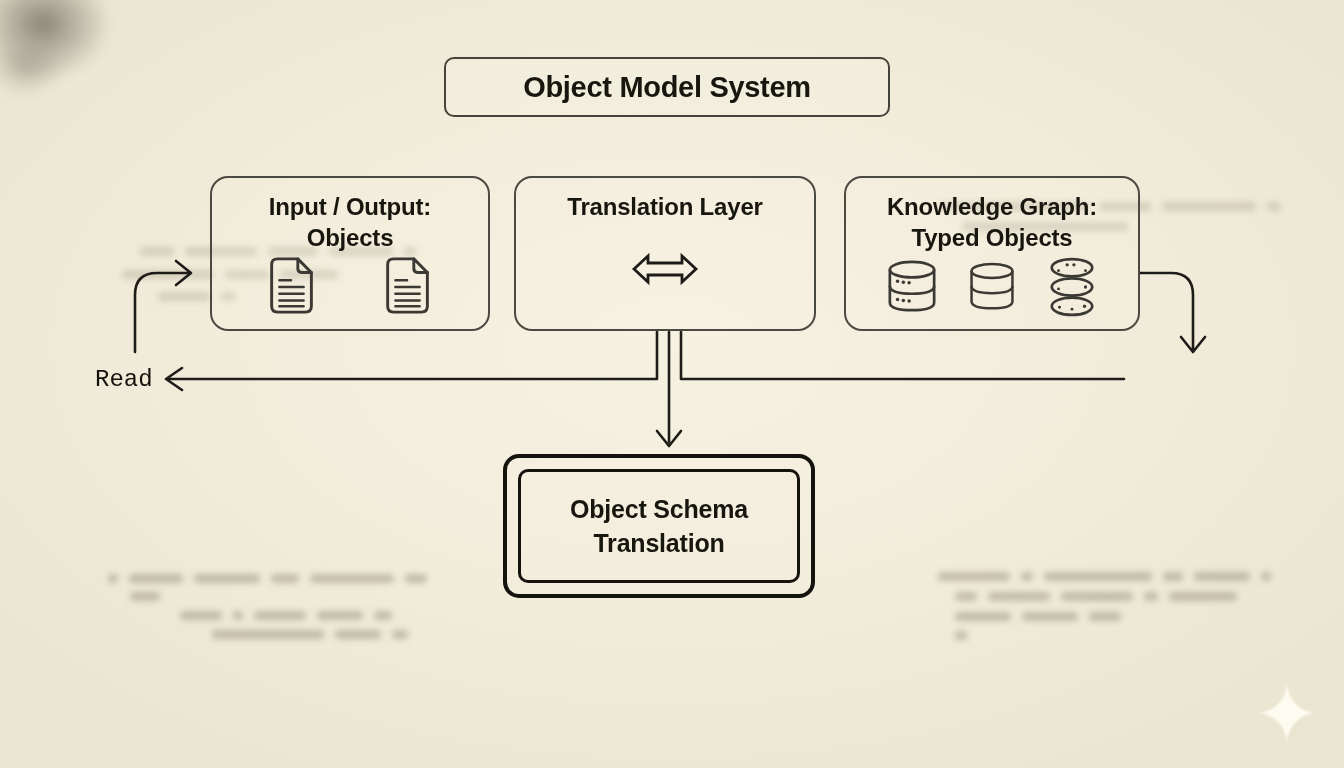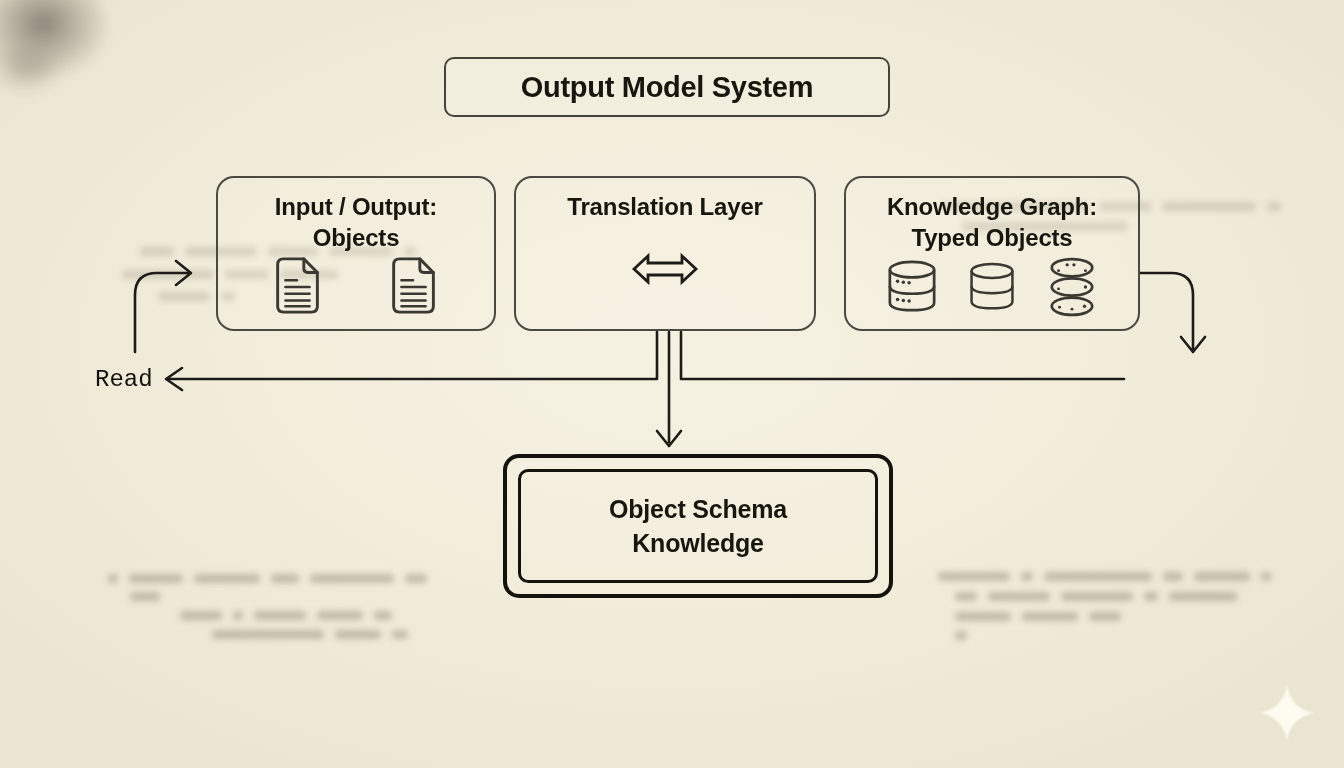--- a/index.html
+++ b/index.html
@@ -30,36 +30,36 @@
   .title-box{position:absolute;left:444px;top:57px;width:442px;height:56px;
     border:2px solid #45443c;border-radius:10px;display:flex;align-items:center;justify-content:center;
     background:rgba(252,249,238,.18);}
   .title-box span{font-size:29px;font-weight:bold;letter-spacing:-.3px;}
 
   
   .node{position:absolute;top:176px;height:155px;border:2px solid #4b4a42;border-radius:18px;
     box-sizing:border-box;display:flex;flex-direction:column;align-items:center;
     background:rgba(252,249,238,.10);}
   .node .node-title{margin-top:13px;text-align:center;font-size:24px;font-weight:bold;line-height:31px;letter-spacing:-.2px;}
-  .box-io{left:216px;width:280px;}
+  .box-io{left:210px;width:280px;}
   .box-tr{left:514px;width:302px;}
   .box-kg{left:844px;width:296px;}
   .icon-row{display:flex;align-items:center;justify-content:center;flex:1;}
   .box-io .icon-row{gap:64px;padding-bottom:10px;}
   .box-tr .icon-row{padding-bottom:14px;}
   .box-kg .icon-row{gap:30px;padding-bottom:8px;}
   .icon{display:inline-flex;}
 
   
   .flow-label{position:absolute;font-size:24px;font-weight:500;color:#12110c;white-space:nowrap;}
   .label-read{left:95px;top:366px;font-family:Liberation Mono, monospace;}
   .label-write{left:1132px;top:366px;}
 
   
-  .validation-outer{position:absolute;left:503px;top:454px;width:390px;height:144px;box-sizing:border-box;
+  .validation-outer{position:absolute;left:503px;top:454px;width:312px;height:144px;box-sizing:border-box;
     border:4px solid #14130e;border-radius:16px;padding:11px;background:rgba(252,249,238,.10);}
   .validation-inner{width:100%;height:100%;box-sizing:border-box;border:3px solid #14130e;border-radius:10px;
     display:flex;flex-direction:column;align-items:center;justify-content:center;}
   .validation-inner div{font-size:25px;font-weight:bold;line-height:34px;letter-spacing:-.2px;}
 
   
   .brand{position:absolute;left:22px;top:708px;display:flex;align-items:center;gap:8px;}
   .brand span{font-size:27px;font-weight:bold;letter-spacing:-.5px;color:#14130d;}
 
   .sparkle{position:absolute;left:1259px;top:684px;filter:blur(1px);}
@@ -151,21 +151,21 @@
     <path d="M135 352 L135 295 Q135 273 157 273 L188 273 M176 261 L191 273 L176 285"></path>
     <path d="M167 379 L657 379 M182 368 L166 379 L182 390"></path>
     <path d="M681 379 L1124 379"></path>
     <path d="M1140 273 L1171 273 Q1193 273 1193 295 L1193 349 M1181 337 L1193 352 L1205 337"></path>
     <path d="M657 332 L657 378"></path>
     <path d="M681 332 L681 378"></path>
     <path d="M669 332 L669 442 M657 431 L669 446 L681 431"></path>
   </svg>
 
   <div class="title-box">
-    <span>Output Model System</span>
+    <span>Object Model System</span>
   </div>
 
   <div class="node box-io">
     <div class="node-title">
       <div>Input / Output:</div>
       <div>Objects</div>
     </div>
     <div class="icon-row">
       <span class="icon">
         <svg width="52" height="62" viewBox="0 0 52 64" fill="none" stroke="#3a3933" stroke-width="3" stroke-linecap="round" stroke-linejoin="round">
@@ -244,21 +244,21 @@
         </svg>
       </span>
     </div>
   </div>
 
   <div class="flow-label label-read">Read</div>
 
   <div class="validation-outer">
     <div class="validation-inner">
       <div>Object Schema</div>
-      <div>Knowledge</div>
+      <div>Translation</div>
     </div>
   </div>
 
 
   <span class="sparkle">
     <svg width="56" height="58" viewBox="0 0 56 58">
       <path d="M28 0 C30 16.5 40 27 56 29 C40 31 30 41.5 28 58 C26 41.5 16 31 0 29 C16 27 26 16.5 28 0 Z" fill="#fffdf2" opacity="0.95"></path>
     </svg>
   </span>
 

